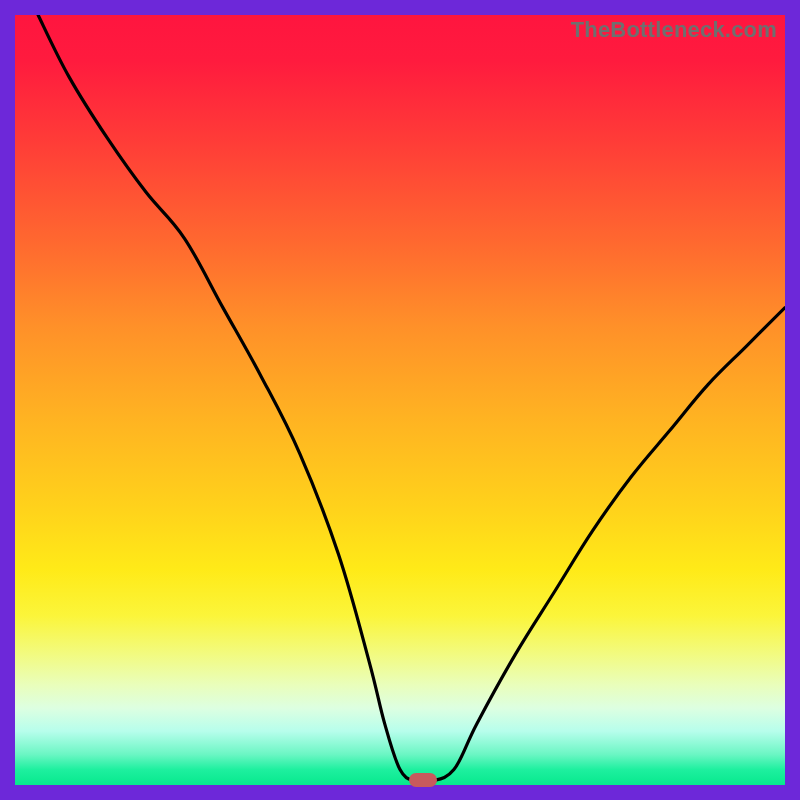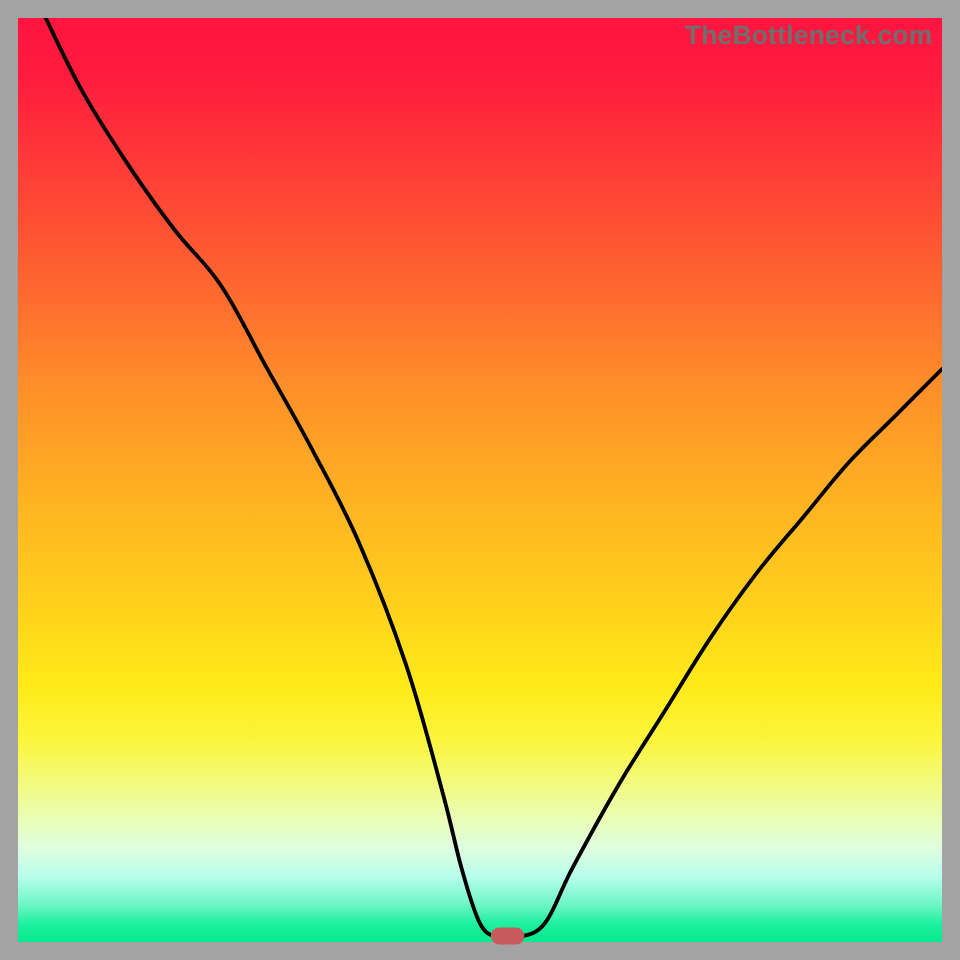--- a/index.html
+++ b/index.html
@@ -7,21 +7,21 @@
     width: 800px;
     height: 800px;
     overflow: hidden;
     background: #000;
     font-family: Arial, Helvetica, sans-serif;
   }
   .stage {
     position: relative;
     width: 800px;
     height: 800px;
-    background: #a3a3a3;
+    background: #6d28d9;
   }
   .plot {
     position: absolute;
     left: 15px;
     top: 15px;
     width: 770px;
     height: 770px;
     background: linear-gradient(to bottom,
       #ff153f 0%,
       #ff1b3e 6%,

